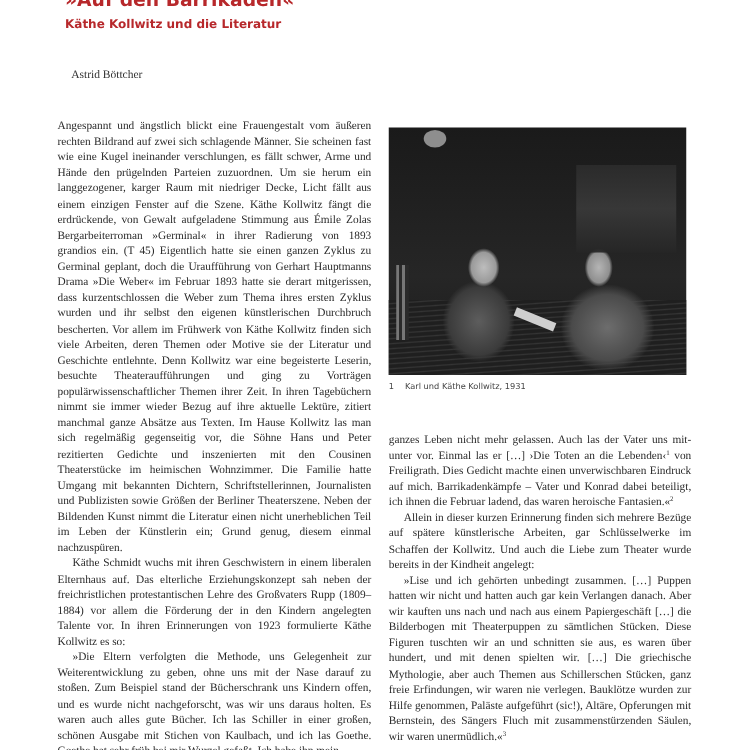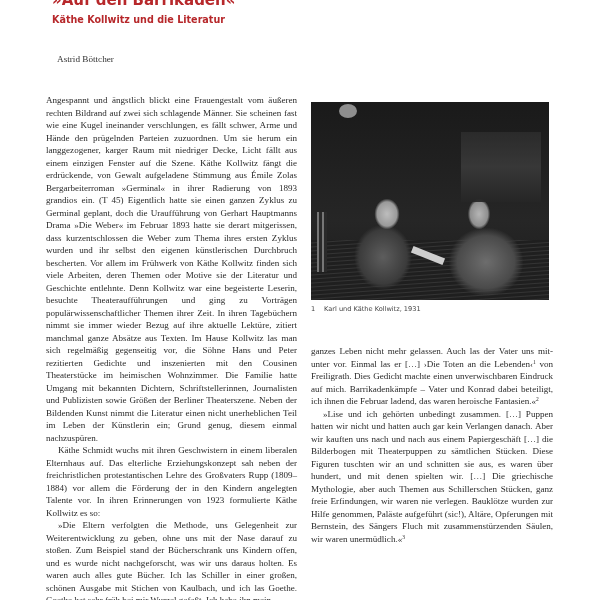--- a/index.html
+++ b/index.html
@@ -72,14 +72,15 @@
   <div class="shelf"></div>
   <div class="chair"></div>
   <div class="book"></div>
 </div>
 <div class="caption">
   <span class="num">1</span><span>Karl und Käthe Kollwitz, 1931</span>
 </div>
 
 <div class="col right">
   <p><span>ganzes Leben nicht mehr gelassen. Auch las der Vater uns mit­unter vor. Einmal las er […] ›Die Toten an die Lebenden‹</span><sup>1</sup><span> von Freiligrath. Dies Gedicht machte einen unverwischbaren Eindruck auf mich. Barrikadenkämpfe – Vater und Konrad dabei beteiligt, ich ihnen die Februar ladend, das waren heroische Fantasien.«</span><sup>2</sup></p>
+  <p class="indent">Allein in dieser kurzen Erinnerung finden sich mehrere Bezüge auf spätere künstlerische Arbeiten, gar Schlüsselwerke im Schaffen der Kollwitz. Und auch die Liebe zum Theater wurde bereits in der Kindheit angelegt:</p>
   <p class="indent"><span>»Lise und ich gehörten unbedingt zusammen. […] Puppen hatten wir nicht und hatten auch gar kein Verlangen danach. Aber wir kauften uns nach und nach aus einem Papiergeschäft […] die Bilderbogen mit Theaterpuppen zu sämtlichen Stücken. Diese Figuren tuschten wir an und schnitten sie aus, es waren über hundert, und mit denen spielten wir. […] Die griechische Mythologie, aber auch Themen aus Schillerschen Stücken, ganz freie Erfindungen, wir waren nie verlegen. Bauklötze wurden zur Hilfe genommen, Paläste aufgeführt (sic!), Altäre, Opferungen mit Bernstein, des Sängers Fluch mit zusammenstürzenden Säulen, wir waren unermüdlich.«</span><sup>3</sup></p>
 </div>
 
 </body></html>

